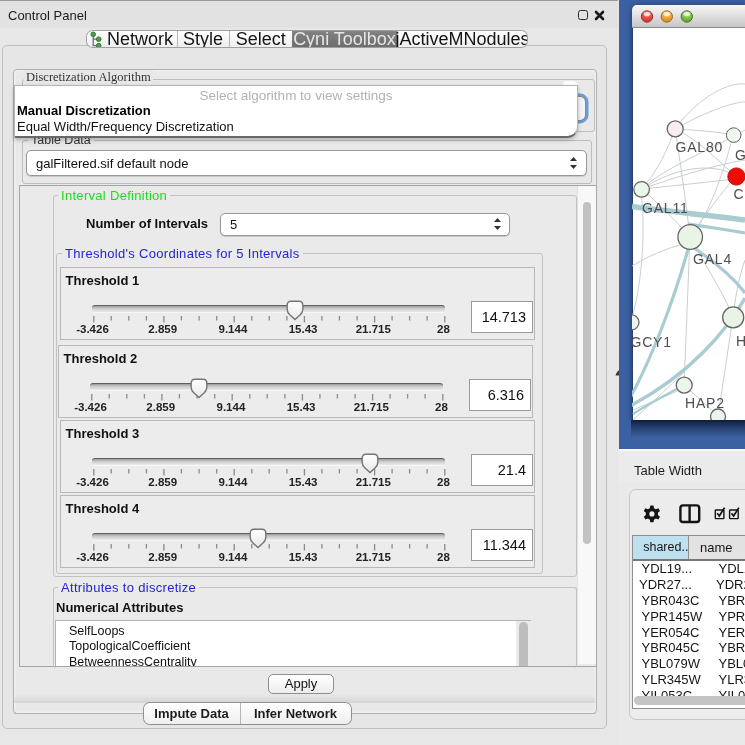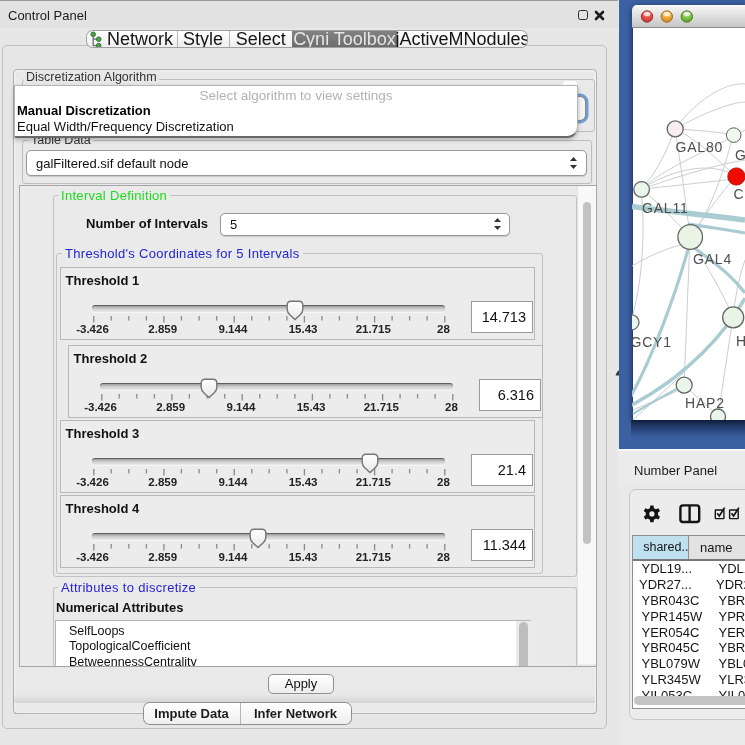--- a/index.html
+++ b/index.html
@@ -37,21 +37,21 @@
     </svg>
     <span>Network</span>
     </div>
   <div style="width:51px;display:flex;align-items:center;justify-content:center;border-right:1px solid #b5b5b5;">Style</div>
   <div style="width:62.5px;display:flex;align-items:center;justify-content:center;">Select</div>
   <div style="width:105px;display:flex;align-items:center;justify-content:center;background:linear-gradient(#828282,#6d6d6d);color:#e6e6e6;">Cyni Toolbox</div>
   <div style="width:129px;display:flex;align-items:center;justify-content:center;border-left:1px solid #b5b5b5;">jActiveMNodules</div>
 </div>
 
 <div class="abs" style="left:22px;top:79px;width:571px;height:51px;border:1px solid #bdbdbd;border-radius:3px;"></div>
-<div class="abs grouptitle" style="left:24px;top:70px;background:#e7e7e7;padding:0 2px;">Discretization Algorithm</div>
+<div class="abs grouptitle" style="left:24px;top:70px;background:#e7e7e7;padding:0 2px;font-family:Liberation Serif, serif;">Discretization Algorithm</div>
 
 <div class="abs" style="left:568px;top:96.5px;width:17px;height:23px;border-radius:5px;background:#f4f4f4;
      box-shadow:0 0 0 1px #8a8a8a, 0 0 0 3.5px #6d9fd4;"></div>
 
 <div class="abs" style="left:22px;top:139.5px;width:568px;height:42px;border:1px solid #bdbdbd;border-radius:3px;"></div>
 <div class="abs grouptitle" style="left:28px;top:133px;background:#e7e7e7;padding:0 3px;">Table Data</div>
 <div class="abs" style="left:26px;top:150px;width:558.5px;height:24px;background:#ffffff;border:1px solid #989898;
      border-radius:5px;box-shadow:0 1px 1px rgba(0,0,0,0.15);display:flex;align-items:center;">
   <span style="margin-left:9px;font-size:13px;color:#111;">galFiltered.sif default node</span>
   <svg width="9" height="14" viewBox="0 0 9 14" style="position:absolute;right:8px;">
@@ -98,21 +98,21 @@
     <defs>
         <linearGradient id="tg1" x1="0" y1="0" x2="0" y2="1">
           <stop offset="0" stop-color="#ffffff"></stop>
           <stop offset="1" stop-color="#e8e8e8"></stop>
         </linearGradient>
       </defs>
   </svg>
   <div style="position:absolute;left:410px;top:33px;width:54px;height:30px;background:#ffffff;border:1px solid #9a9a9a;
        font-size:14.5px;color:#111;display:flex;align-items:center;justify-content:flex-end;padding-right:5.5px;">14.713</div>
 </div>
-<div class="abs" style="left:68px;top:345px;width:473px;height:71px;background:#ececec;border:1px solid #b8b8b8;">
+<div class="abs" style="left:58px;top:345px;width:473px;height:71px;background:#ececec;border:1px solid #b8b8b8;">
   <div style="position:absolute;left:4.5px;top:5px;font-size:13px;font-weight:bold;color:#111;">Threshold 2</div>
   <div style="position:absolute;left:31px;top:37px;width:353px;height:5.5px;border-radius:3px;background:linear-gradient(#9d9d9d,#cdcdcd 45%,#ebebeb);border-top:1px solid #5f5f5f;border-bottom:1px solid #f6f6f6;"></div>
   <svg style="position:absolute;left:31.5px;top:48px;" width="356" height="8" viewBox="0 0 356 8">
       <path d="M0.8 0 V6.5 M18.2 0 V4.5 M35.8 0 V4.5 M53.4 0 V4.5 M70.9 0 V6.5 M88.4 0 V4.5 M106.1 0 V4.5 M123.7 0 V4.5 M141.2 0 V6.5 M158.8 0 V4.5 M176.2 0 V4.5 M193.9 0 V4.5 M211.4 0 V6.5 M228.9 0 V4.5 M246.4 0 V4.5 M264.1 0 V4.5 M281.6 0 V6.5 M299.1 0 V4.5 M316.6 0 V4.5 M334.1 0 V4.5 M351.8 0 V6.5" stroke="#8a8a8a" stroke-width="1.3" fill="none"></path>
     </svg>
   <div style="position:absolute;left:-3.5px;top:55px;width:70px;text-align:center;font-size:11.5px;font-weight:bold;color:#222;">-3.426</div>
     <div style="position:absolute;left:66.7px;top:55px;width:70px;text-align:center;font-size:11.5px;font-weight:bold;color:#222;">2.859</div>
     <div style="position:absolute;left:136.9px;top:55px;width:70px;text-align:center;font-size:11.5px;font-weight:bold;color:#222;">9.144</div>
     <div style="position:absolute;left:207.1px;top:55px;width:70px;text-align:center;font-size:11.5px;font-weight:bold;color:#222;">15.43</div>
     <div style="position:absolute;left:277.3px;top:55px;width:70px;text-align:center;font-size:11.5px;font-weight:bold;color:#222;">21.715</div>
@@ -301,21 +301,21 @@
   <text x="642" y="212.5">GAL11</text>
   <text x="693" y="263.5">GAL4</text>
   <text x="630.5" y="347">GCY1</text>
   <text x="736" y="346">H</text>
   <text x="685" y="408">HAP2</text>
 </g>
 </svg>
 
 <div class="abs" style="left:618px;top:449px;width:127px;height:296px;background:#e9e9e9;"></div>
 <div class="abs" style="left:618px;top:449.2px;width:127px;height:31px;background:#ebebeb;border-top:2.3px solid #f8f8f8;"></div>
-<div class="abs" style="left:634px;top:462.5px;font-size:13px;color:#1b1b1b;">Number Panel</div>
+<div class="abs" style="left:634px;top:462.5px;font-size:13px;color:#1b1b1b;">Table Width</div>
 
 <div class="abs" style="left:629px;top:489px;width:130px;height:229px;background:#ececec;border:1px solid #c6c6c6;border-radius:7px;"></div>
 
 <svg class="abs" style="left:642px;top:504px;" width="100" height="21" viewBox="0 0 100 21">
   <g fill="#141414">
     <path d="M8.3 1.6 L11.5 1.6 L12 4.2 A6 6 0 0 1 13.9 5.3 L16.4 4.3 L18 7.1 L15.9 8.8 A6 6 0 0 1 15.9 11 L18 12.7 L16.4 15.5 L13.9 14.5 A6 6 0 0 1 12 15.6 L11.5 18.2 L8.3 18.2 L7.8 15.6 A6 6 0 0 1 5.9 14.5 L3.4 15.5 L1.8 12.7 L3.9 11 A6 6 0 0 1 3.9 8.8 L1.8 7.1 L3.4 4.3 L5.9 5.3 A6 6 0 0 1 7.8 4.2 Z"></path>
     <circle cx="9.9" cy="9.9" r="2.6" fill="#ececec"></circle>
   </g>
   <g fill="none" stroke="#141414" stroke-width="2.4">
     <rect x="38.4" y="1.4" width="18.8" height="16.6" rx="2.6"></rect>

